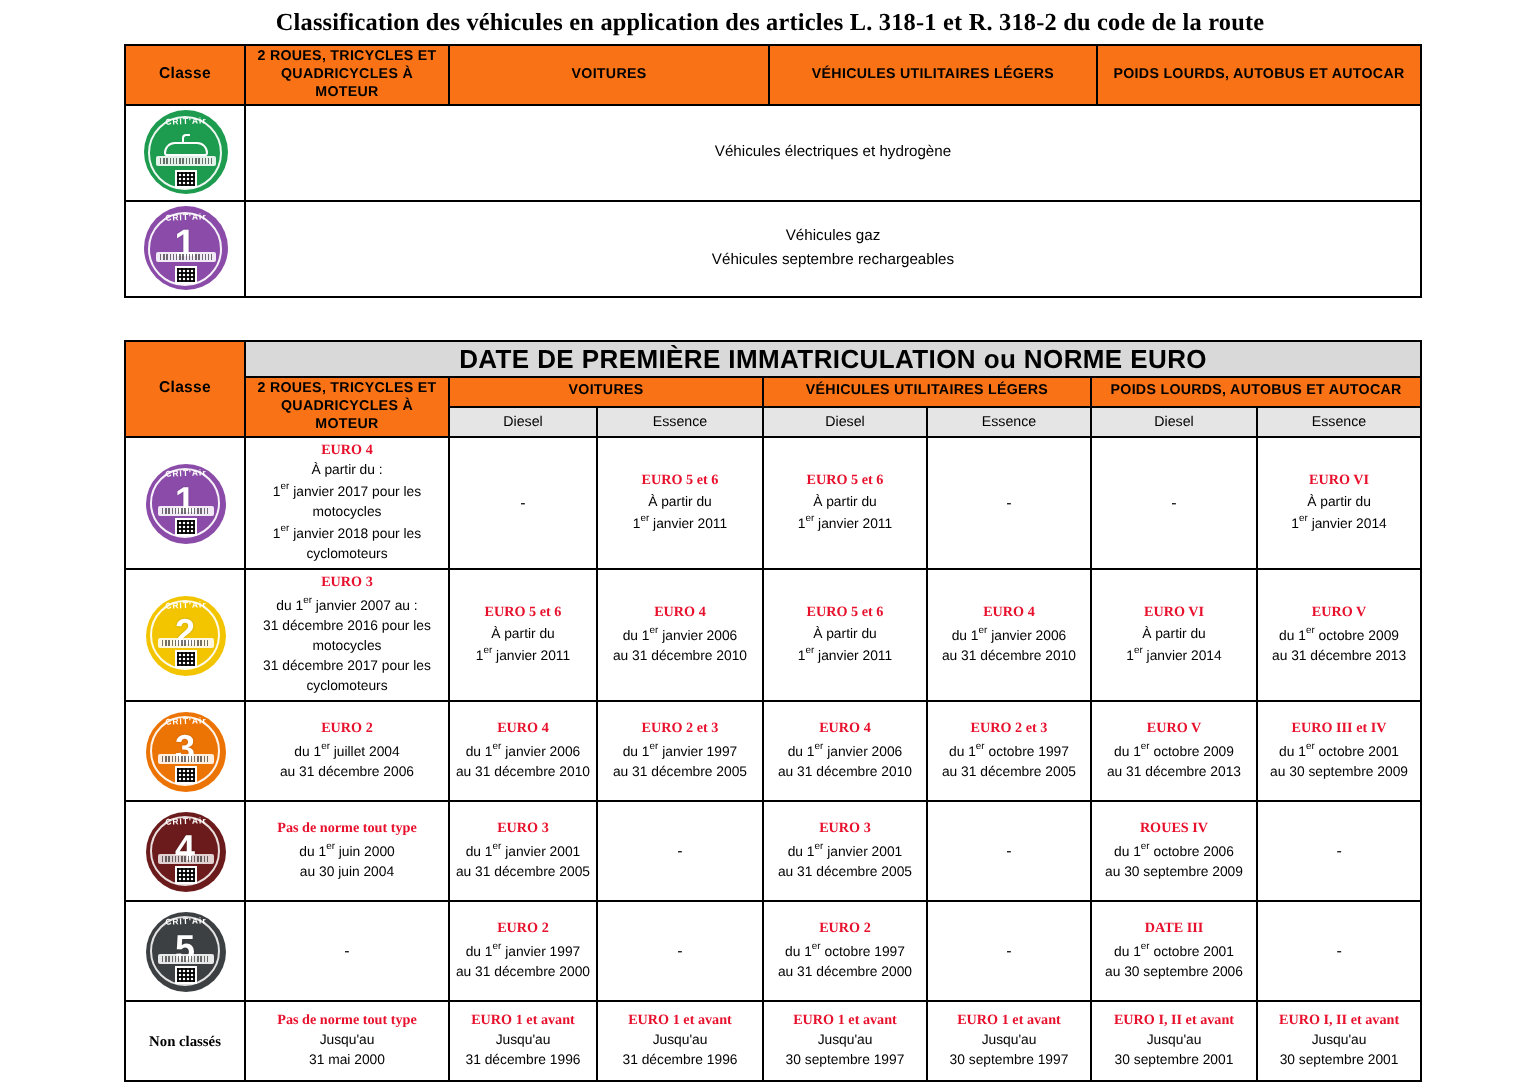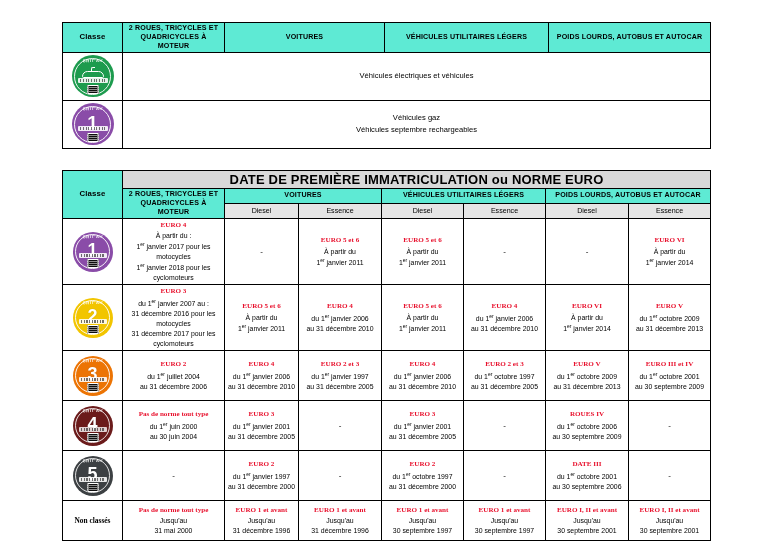--- a/index.html
+++ b/index.html
@@ -29,21 +29,21 @@
     background: #fff;
   }
   table.grid td, table.grid th {
     border: 1px solid #000;
     padding: 1px 2px;
     vertical-align: middle;
     text-align: center;
     color: #000;
   }
   .hdr {
-    background: #5eead4;
+    background: #f97316;
     font-weight: bold;
     font-size: 7.1px;
     letter-spacing: 0.15px;
     line-height: 1.25;
   }
   .hdr-classe { font-size: 7.8px; margin-top: 10px; }
   .subhdr {
     background: #e5e5e5;
     font-weight: normal;
     font-size: 7.1px;
@@ -191,20 +191,21 @@
   .badge-small .num { font-size: 18px; }
 
   
   .badge-grey .ring, .badge-maroon .ring { border-color: rgba(255,255,255,0.85); }
 </style>
 </head>
 <body>
 
 <div class="page">
 
+  <div class="doc-title">Classification des véhicules en application des articles L. 318-1 et R. 318-2 du code de la route</div>
 
   <table class="grid" id="table1">
     <colgroup>
       <col style="width:60px">
         <col style="width:102px">
         <col style="width:160px">
       <col style="width:164px">
         <col style="width:162px">
     </colgroup>
     <tbody>
@@ -222,21 +223,21 @@
             <div class="ring"></div>
             <div class="critair">CRIT'Air</div>
             <div class="cartop">
               <div class="carbody"></div>
               <div class="plug"></div>
             </div>
             <div class="band"></div>
             <div class="qr"></div>
           </div>
         </td>
-        <td class="t1-desc" colspan="4">Véhicules électriques et véhicules</td>
+        <td class="t1-desc" colspan="4">Véhicules électriques et hydrogène</td>
       </tr>
 
       <tr>
         <td class="t1-badgecell">
           <div class="badge badge-purple">
             <div class="ring"></div>
             <div class="critair">CRIT'Air</div>
             <div class="num">1</div>
             <div class="band"></div>
             <div class="qr"></div>

